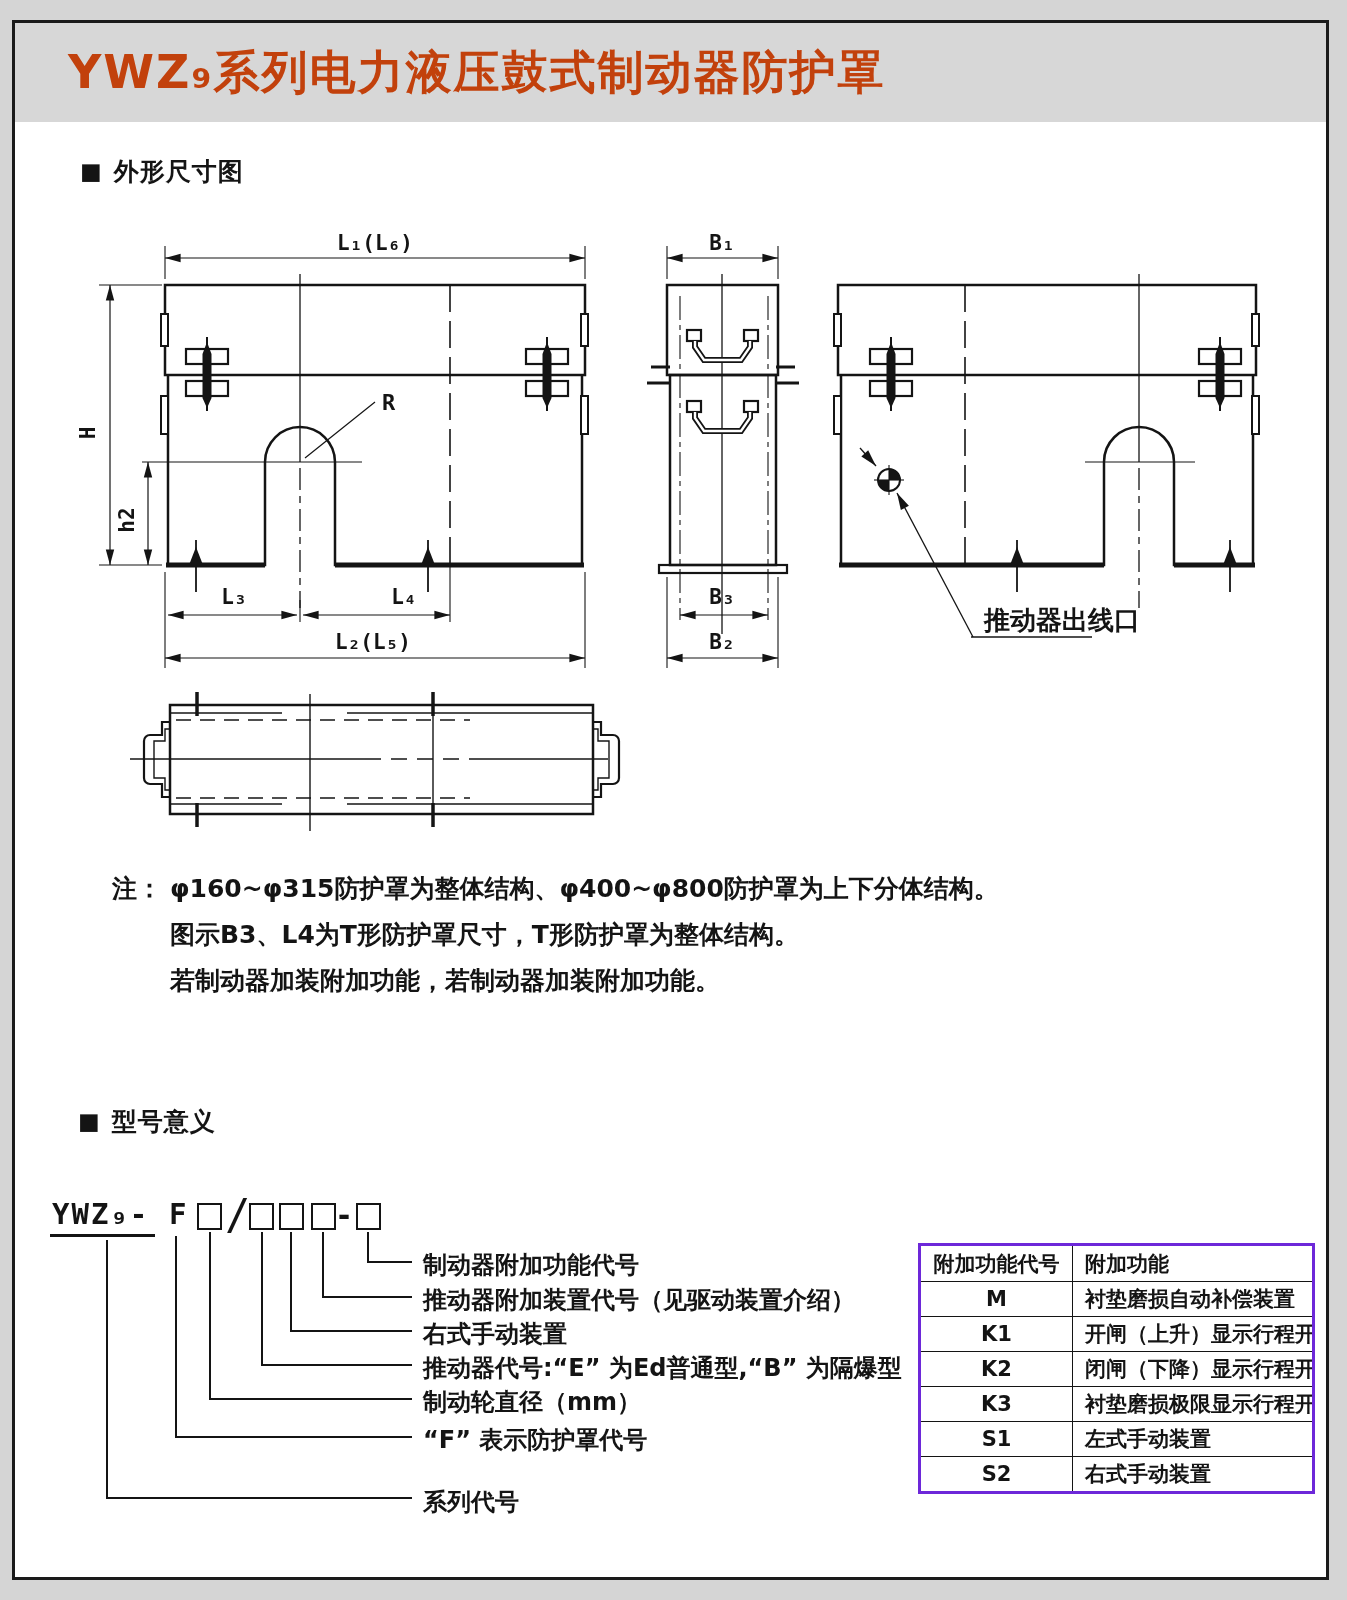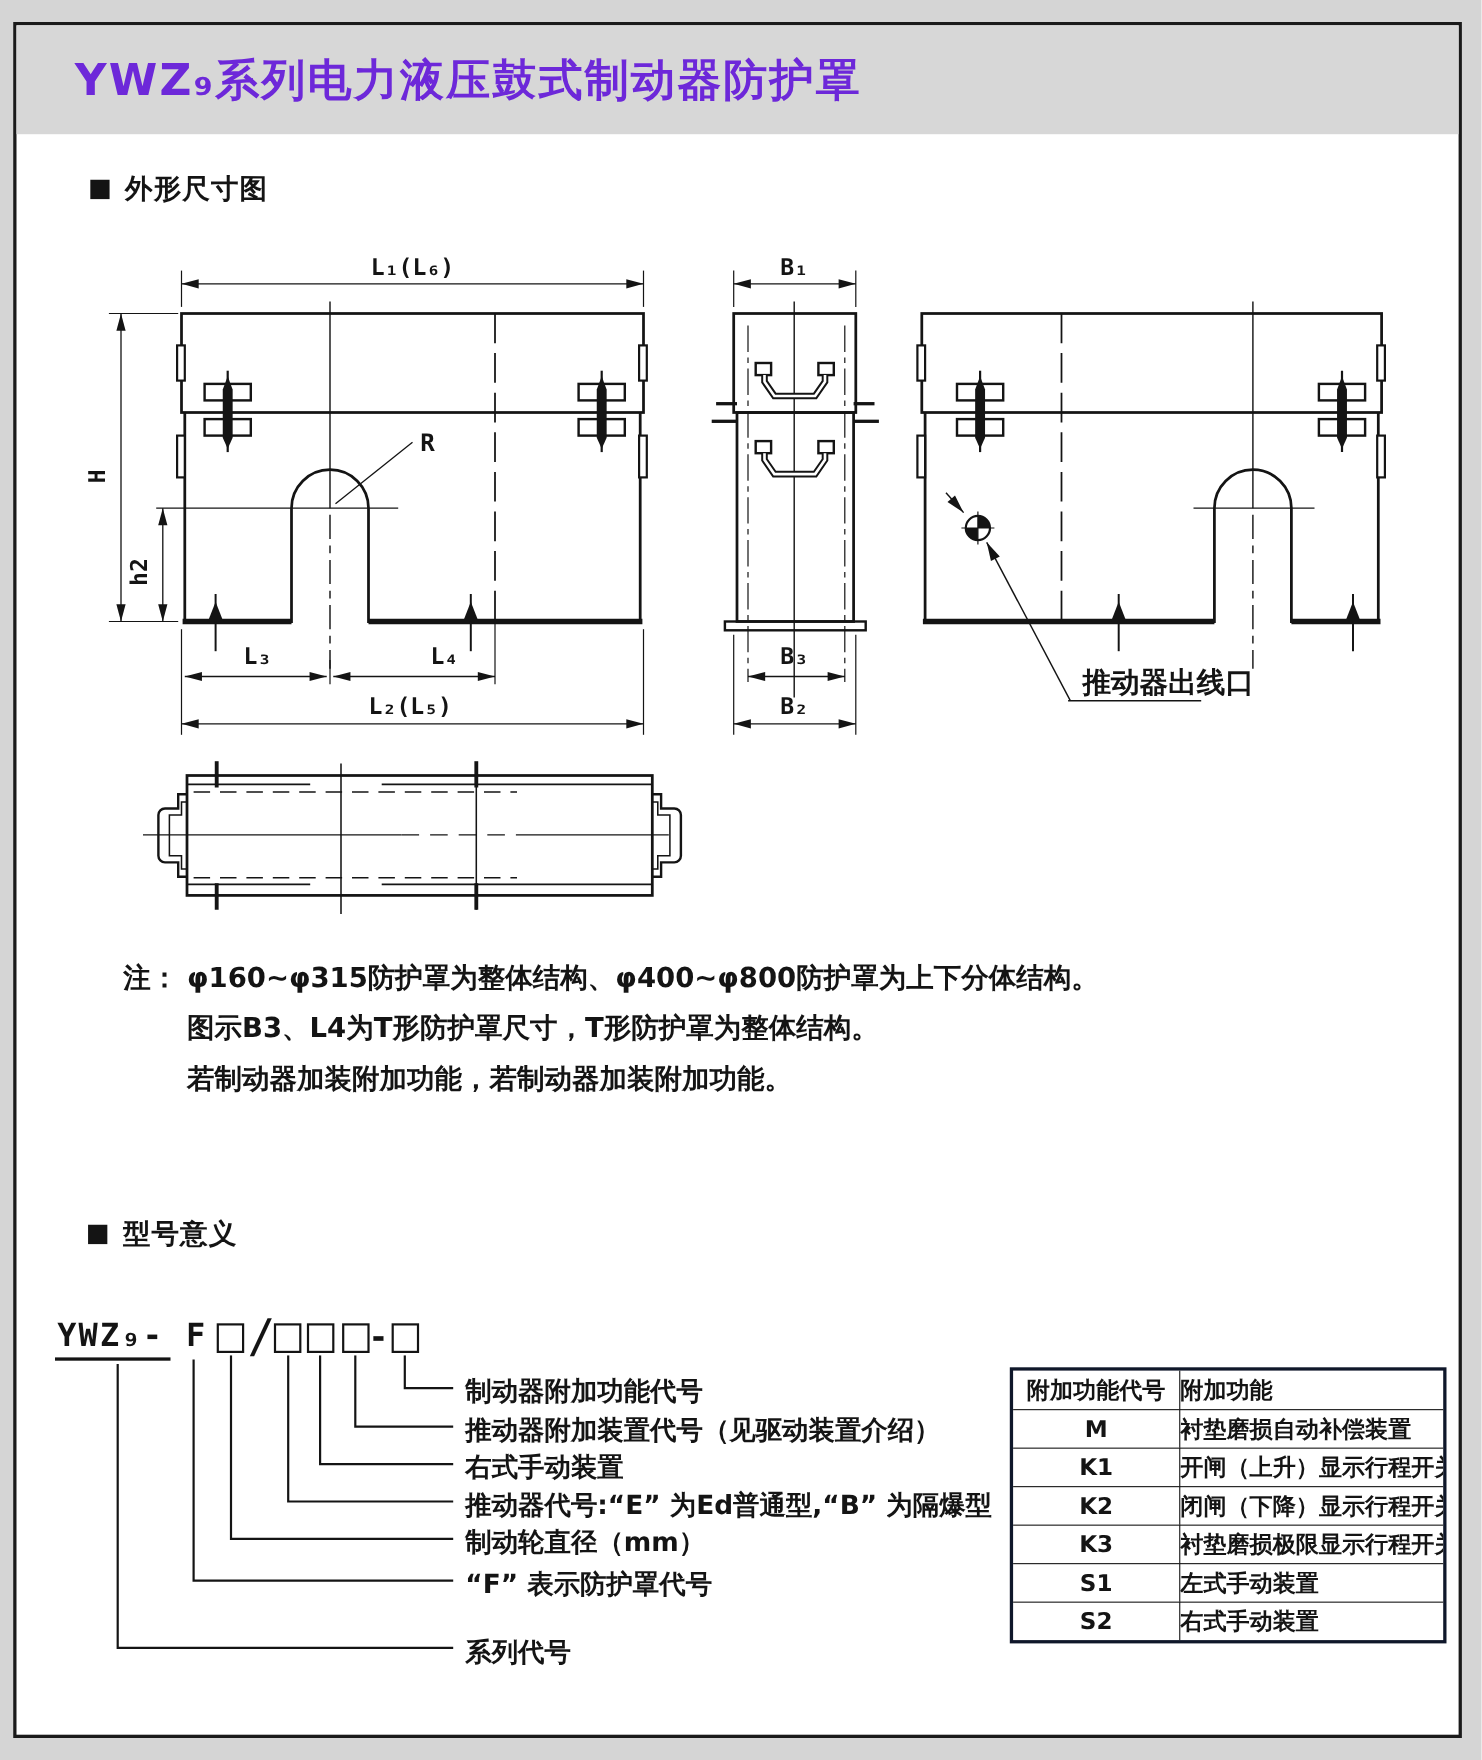--- a/index.html
+++ b/index.html
@@ -2,45 +2,45 @@
 <html><head>
 <meta charset="utf-8">
 <style>
   html,body{margin:0;padding:0;}
   body{font-family:"DejaVu Sans","Liberation Sans",sans-serif;color:#141414;}
   .page{position:relative;width:1347px;height:1600px;background:#d5d5d5;overflow:hidden;}
   .sheet{position:absolute;left:12px;top:20px;width:1317px;height:1560px;background:#ffffff;
          border:3px solid #1a1a1a;box-sizing:border-box;}
   .titlebar{position:absolute;left:15px;top:23px;width:1311px;height:99px;background:#d7d7d7;
             display:flex;align-items:center;padding-left:53px;box-sizing:border-box;}
-  .titlebar h1{margin:0;font-size:40px;font-weight:700;letter-spacing:2px;color:#6d28d9;}
+  .titlebar h1{margin:0;font-size:46px;font-weight:700;letter-spacing:2px;color:#c2410c;}
   .sechead{position:absolute;font-size:25px;font-weight:700;letter-spacing:1px;white-space:nowrap;
            display:flex;align-items:center;}
   .sechead .bullet{font-size:23px;margin-right:11px;line-height:1;}
   .drawing{position:absolute;left:0;top:222px;}
   .notes{position:absolute;left:112px;top:866px;display:flex;font-size:25px;font-weight:600;}
   .notes .prefix{line-height:46px;white-space:nowrap;}
   .notes .nlines{margin-left:8px;}
   .note-line{line-height:46px;white-space:nowrap;}
   .mono{font-family:"DejaVu Sans Mono",monospace;}
   .model-prefix{position:absolute;left:50px;top:1197px;font-size:29px;font-weight:700;
                 border-bottom:3px solid #141414;padding:0 6px 3px 2px;letter-spacing:2px;}
   .model-f{position:absolute;left:169px;top:1197px;font-size:29px;font-weight:700;}
   .mbox{position:absolute;top:1203px;width:25px;height:27px;border:2.5px solid #141414;box-sizing:border-box;background:#fff;}
   .model-slash{position:absolute;left:225px;top:1190px;font-size:42px;font-weight:400;}
   .model-dash{position:absolute;left:335px;top:1198px;font-size:30px;font-weight:700;}
   .mlabel{position:absolute;left:423px;font-size:24px;font-weight:600;white-space:nowrap;}
   .ftable-title{position:absolute;left:918px;top:1196px;width:396px;text-align:center;
                 font-size:27px;font-weight:700;letter-spacing:2px;}
   .ftable{position:absolute;left:918px;top:1243px;display:grid;grid-template-columns:151px 240px;
-          grid-auto-rows:35px;border:3px solid #0f172a;background:#fff;}
+          grid-auto-rows:35px;border:3px solid #6d28d9;background:#fff;}
   .cell{display:flex;align-items:center;justify-content:center;font-size:21px;font-weight:600;
         border-top:1.5px solid #141414;white-space:nowrap;overflow:hidden;}
   .cell.r0{border-top:none;}
-  .cell.c2{border-left:1.5px solid #141414;justify-content:flex-start;padding-left:0;}
+  .cell.c2{border-left:1.5px solid #141414;justify-content:flex-start;padding-left:12px;}
   svg text{stroke:none;}
 </style>
 </head>
 <body>
 
 <div class="page">
   <div class="sheet"></div>
 
   <div class="titlebar">
     <h1>YWZ₉系列电力液压鼓式制动器防护罩</h1>

